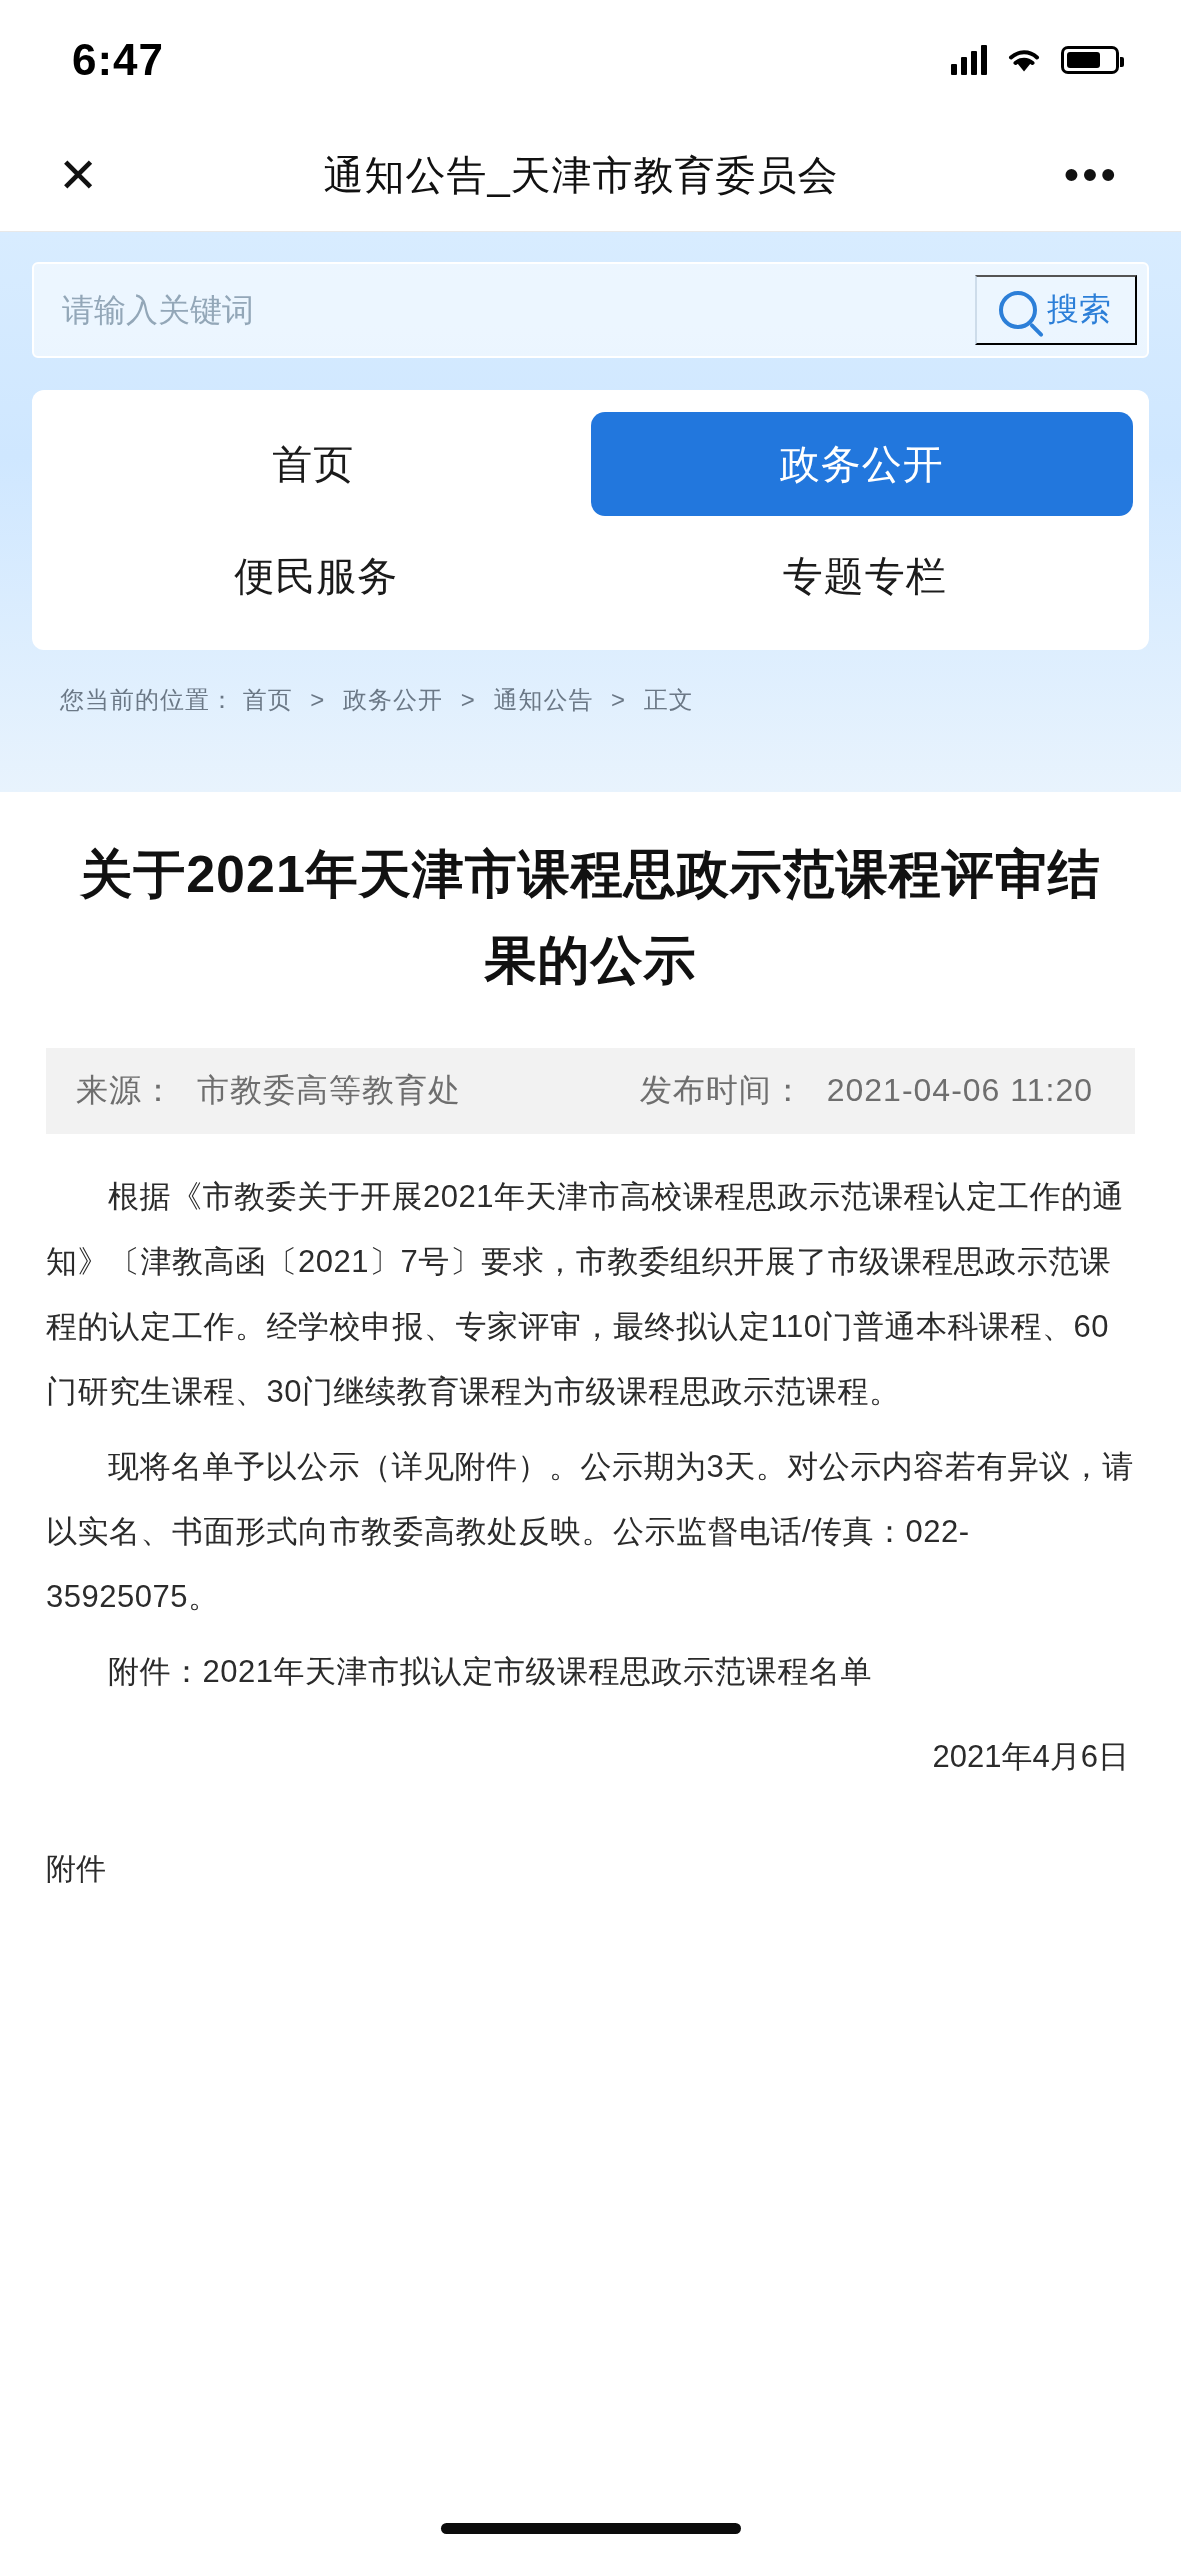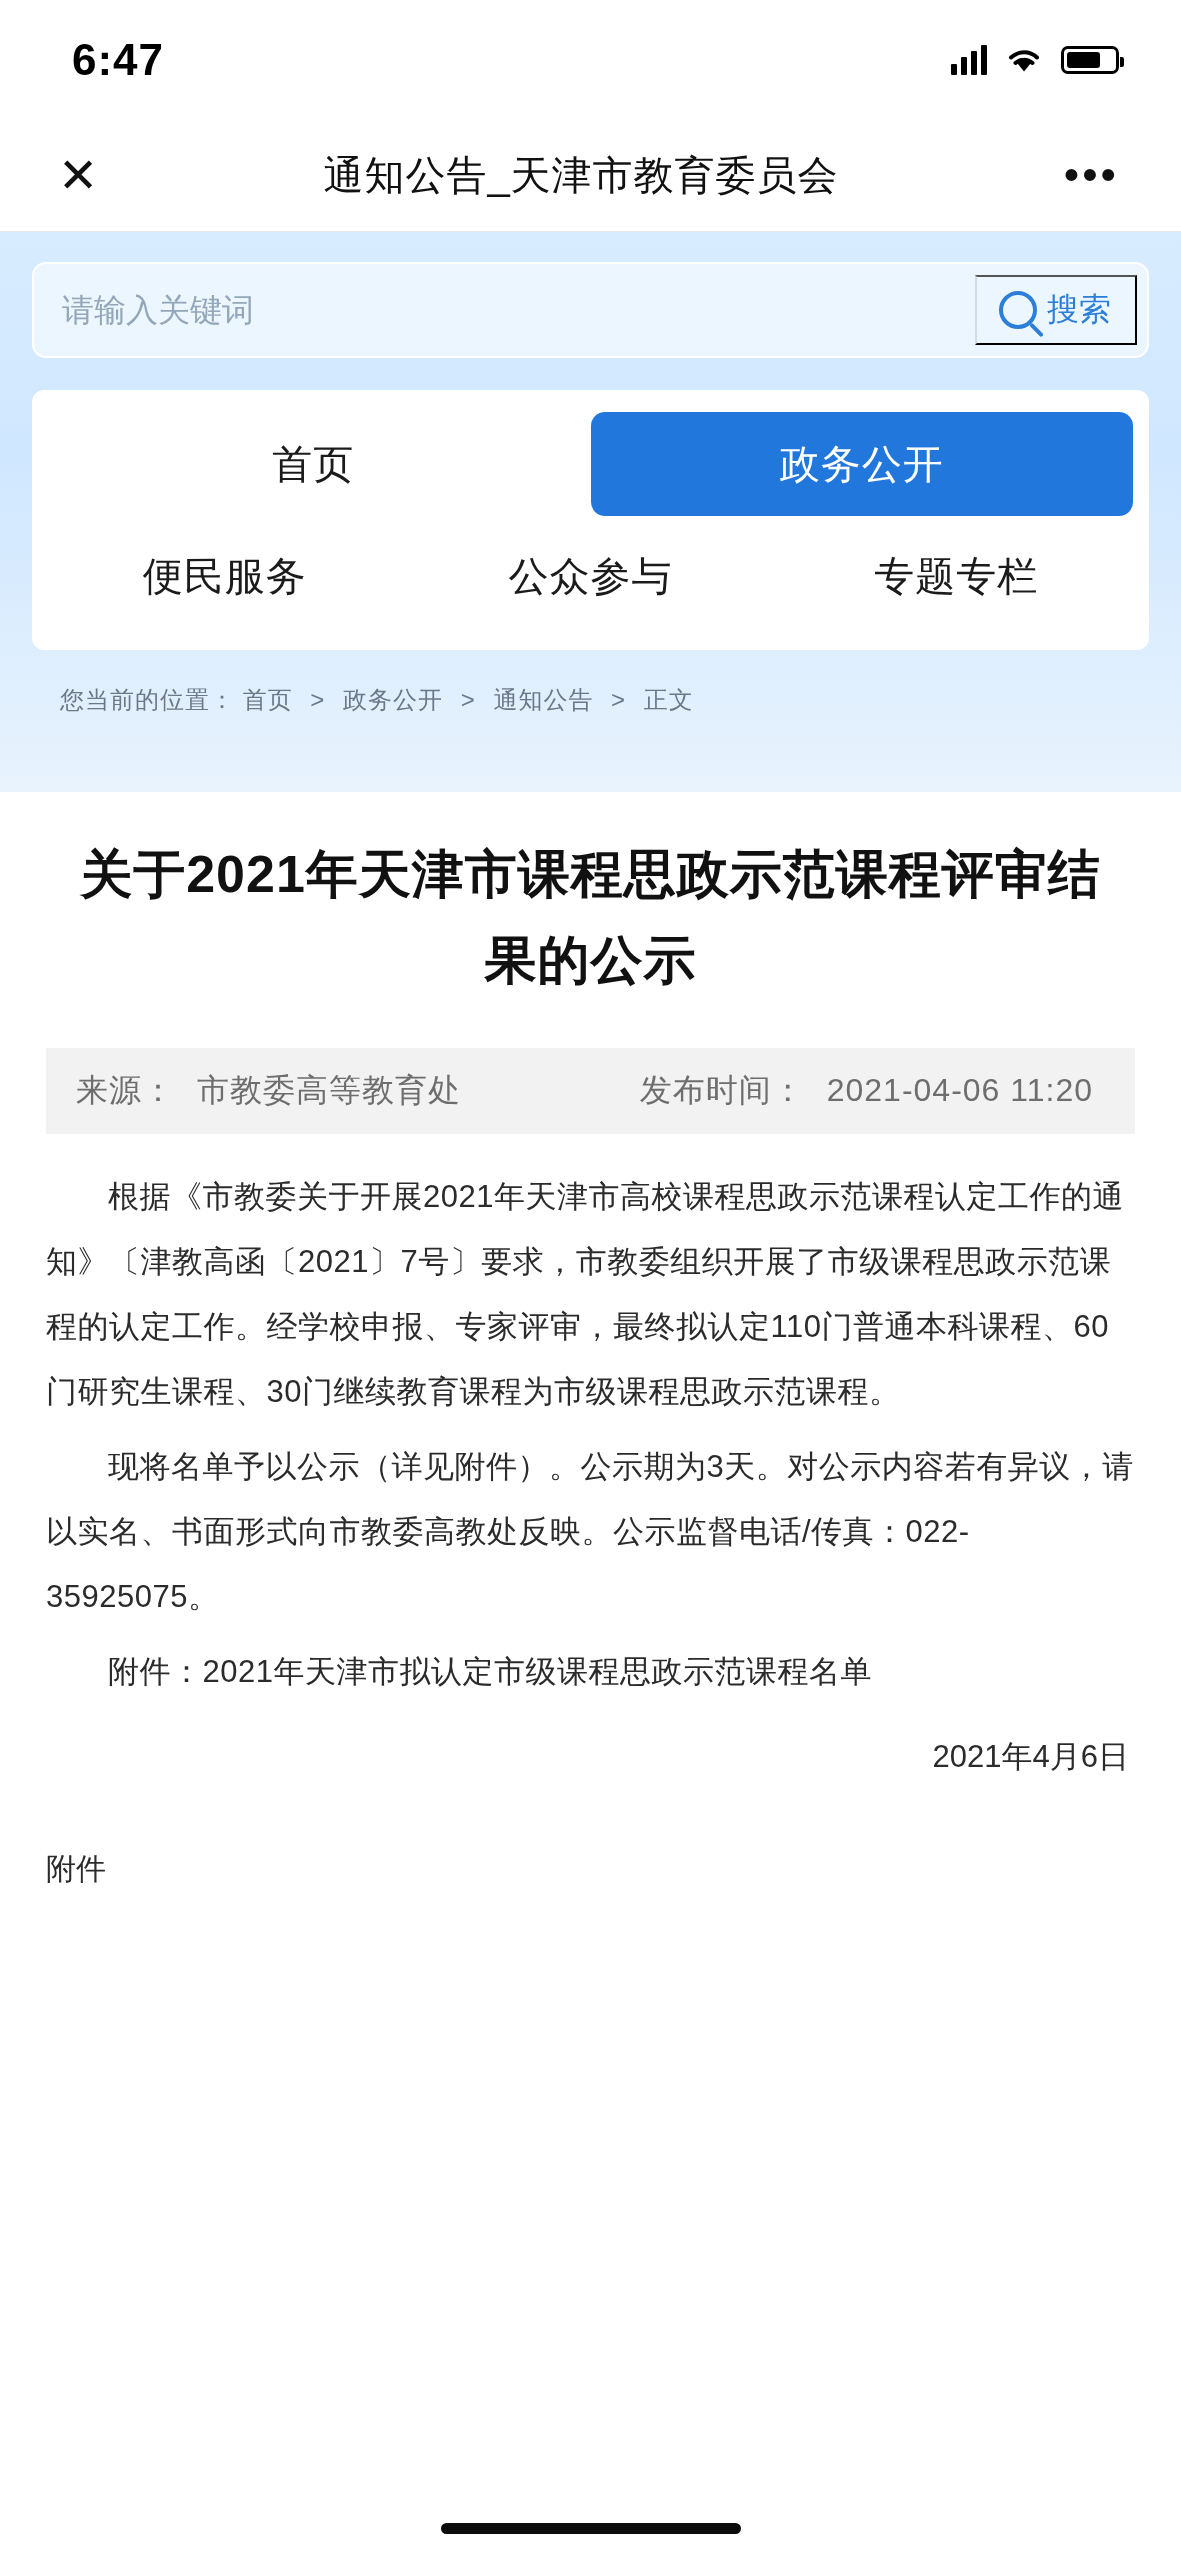--- a/index.html
+++ b/index.html
@@ -111,21 +111,21 @@
     padding: 30px 32px 0 32px;
     min-height: 560px;
   }
 
   
   .search-wrap {
     display: flex;
     align-items: center;
     background: rgba(255,255,255,0.55);
     border: 2px solid #ffffff;
-    border-radius: 14px;
+    border-radius: 6px;
     height: 96px;
     padding: 0 10px 0 28px;
     margin-bottom: 32px;
   }
   .search-input {
     flex: 1;
     border: none;
     background: transparent;
     outline: none;
     font-size: 32px;
@@ -313,21 +313,20 @@
     </button>
   </div>
 
   <div class="nav-card">
     <div class="nav-row">
       <div class="nav-cell">首页</div>
       <div class="nav-cell active">政务公开</div>
     </div>
     <div class="nav-row">
       <div class="nav-cell">便民服务</div>
-      <div class="nav-cell">公众参与</div>
       <div class="nav-cell">专题专栏</div>
     </div>
   </div>
 
   <div class="breadcrumb">
     <span>您当前的位置：</span>
     <span>首页</span>
     <span class="sep">&gt;</span>
     <span>政务公开</span>
     <span class="sep">&gt;</span>

